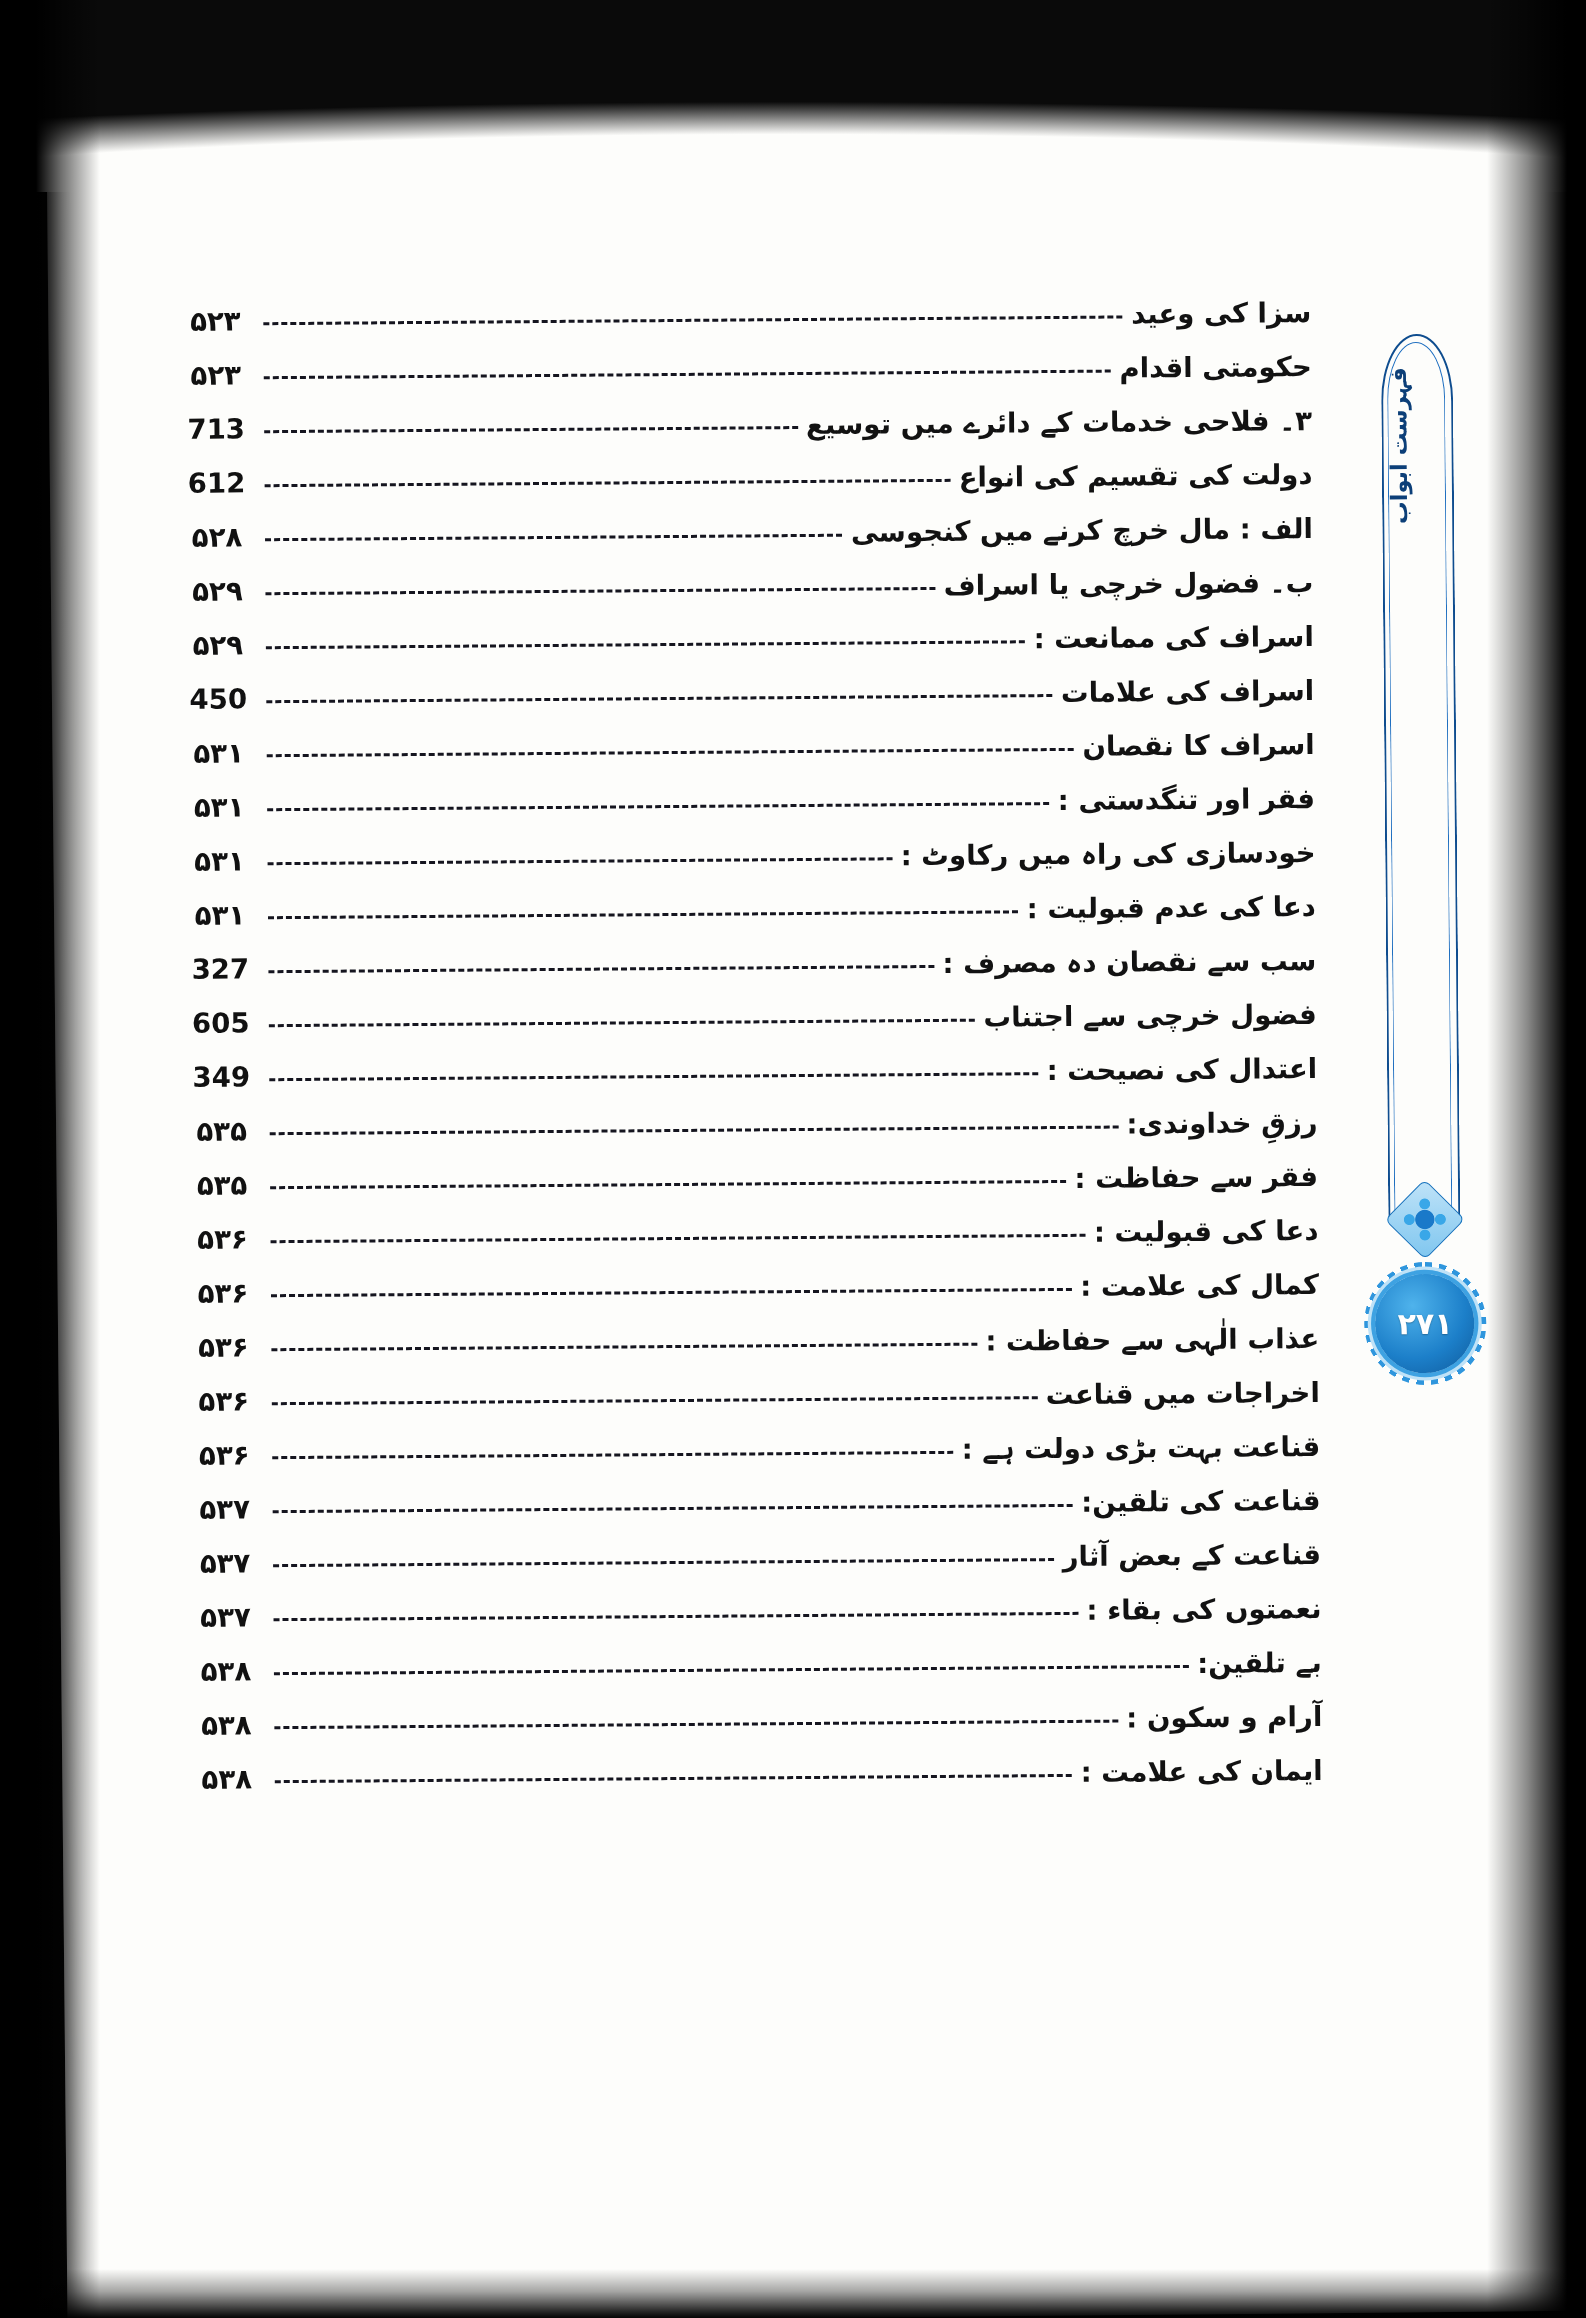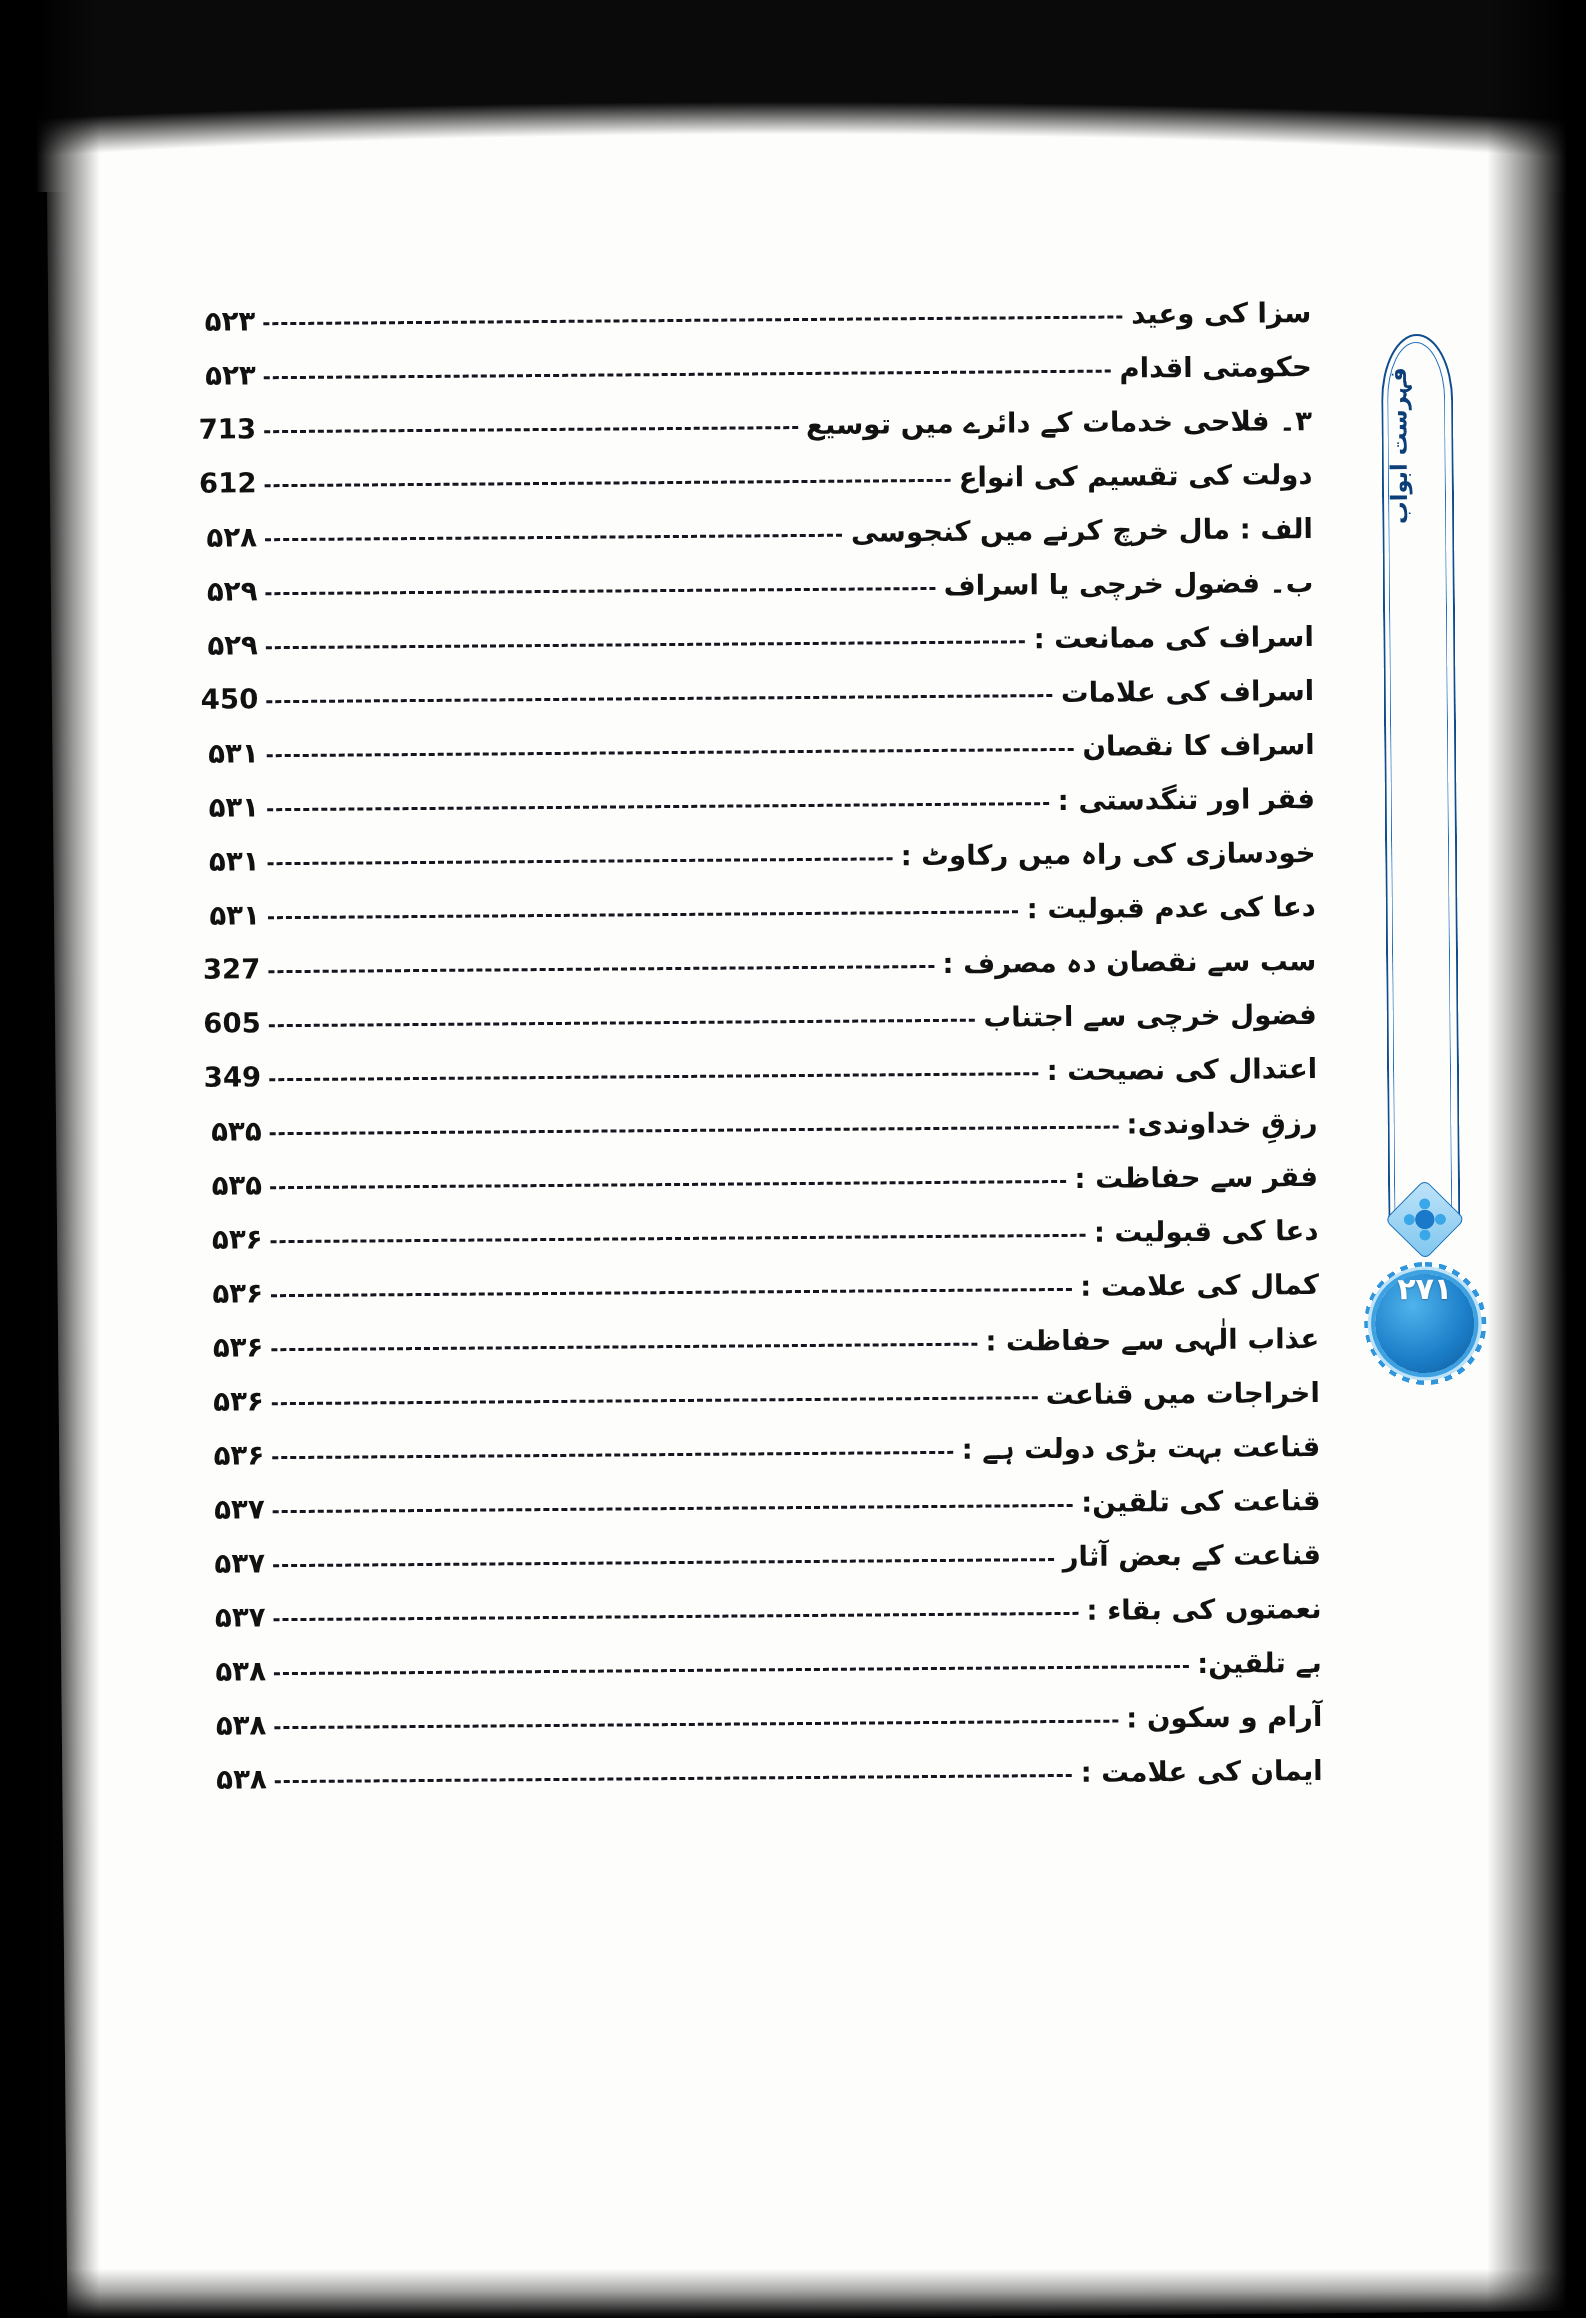--- a/index.html
+++ b/index.html
@@ -69,21 +69,21 @@
     min-width:33px;
   }
   .toc-page{
     direction:rtl;
     unicode-bidi:isolate;
     font-family:"DejaVu Sans","Liberation Sans",sans-serif;
     font-size:27.6px;
     font-weight:700;
     color:#111;
     min-width:80px;
-    text-align:right;
+    text-align:center;
     line-height:1;
     padding-bottom:3.3px;
   }
 
   
   #side-ornament{
     position:absolute;
     right:99px; top:334px;
     width:134px; height:1236px;
     transform:rotate(-0.5deg);
@@ -135,21 +135,21 @@
     transform:rotate(45deg);
     border:1.7px solid #1572bd;
     border-radius:6.7px;
   }
   
   #page-badge{
     position:absolute;left:18.4px;top:940px;width:99px;height:99px;
     border-radius:50%;
     background:radial-gradient(circle at 38% 32%, #4fb3ec 0%, #1c7fc9 58%, #0f5a9b 100%);
     box-shadow:0 0 0 4.2px #3ea2e2, 0 0 0 7.5px #bfe2f7;
-    display:flex;justify-content:center;
+    display:flex;align-items:center;justify-content:center;
   }
   #page-badge::before{
     content:"";position:absolute;inset:-11.7px;border-radius:50%;
     background:
       repeating-conic-gradient(from 0deg, #2f96dd 0deg 7deg, transparent 7deg 14deg);
     z-index:-1;
   }
   #page-badge-num{
     direction:rtl;unicode-bidi:isolate;
     font-size:30px;font-weight:700;color:#ffffff;

